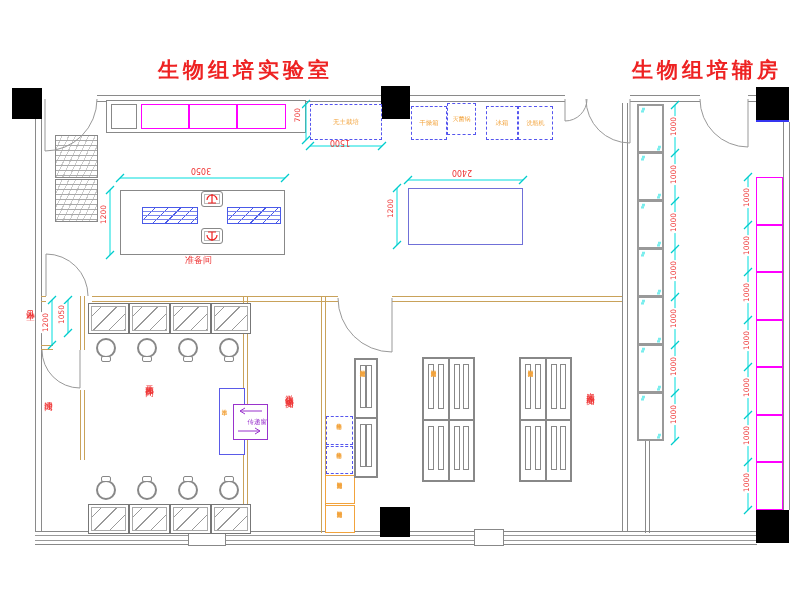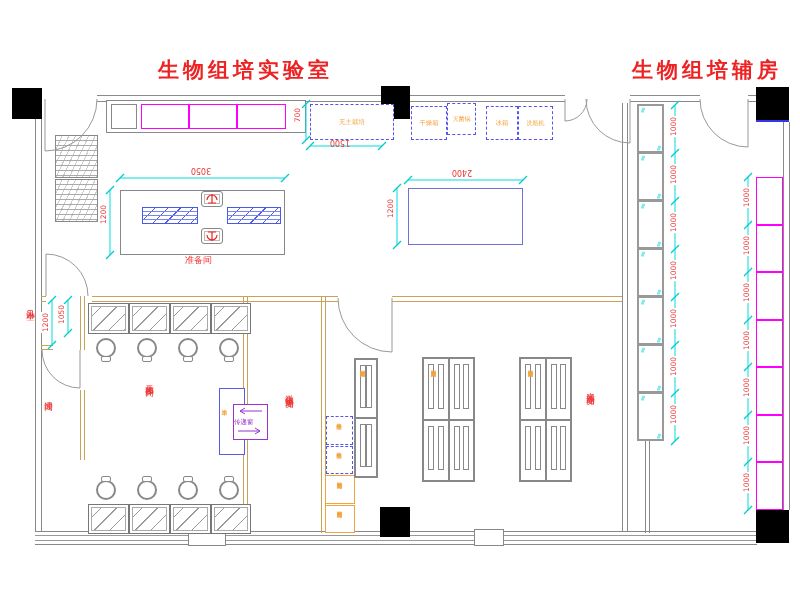--- a/index.html
+++ b/index.html
@@ -31,21 +31,21 @@
   .rcell{border:1px solid #888;display:flex;justify-content:space-between;padding:5px 4px 0;box-sizing:border-box;}
   .slot{width:4px;height:78%;border:1px solid #888;background:#fff;}
   
   .title{color:#e22;font-weight:bold;font-size:21px;letter-spacing:4px;white-space:nowrap;}
   .rlabel{color:#e33;font-size:9px;white-space:nowrap;}
   .vlabel{color:#e33;font-size:8.5px;writing-mode:vertical-rl;letter-spacing:1px;line-height:10px;}
   .vdim{writing-mode:vertical-rl;transform:rotate(180deg);font-size:7.5px;color:#e33;background:#fff;line-height:9px;padding:1px 0;}
   .hdim180{transform:rotate(180deg);font-size:8px;color:#e33;text-align:center;}
   .olabel{color:#f2a33c;font-size:6.5px;white-space:nowrap;}
   .ovlabel{color:#f2a33c;font-size:5.5px;writing-mode:vertical-rl;line-height:6px;letter-spacing:0;}
-  .plabel{color:#9933cc;font-size:6.5px;text-align:left;}
+  .plabel{color:#9933cc;font-size:6.5px;text-align:right;}
   .tw{border:1.5px solid #9933cc;background:#fff;}
   .trolley{border:1px solid #5a5ae8;background:#fff;}
   svg{position:absolute;left:0;top:0;pointer-events:none;}
 </style>
 </head>
 <body>
 
 <div id="plan">
 
   <div class="abs wh" style="left:97px;top:95px;width:285px;height:7px;"></div>
@@ -74,21 +74,21 @@
   <div class="abs col" style="left:756px;top:87px;width:33px;height:35px;border-bottom:2px solid #3535f0;"></div>
   <div class="abs col" style="left:380px;top:507px;width:30px;height:30px;"></div>
   <div class="abs col" style="left:756px;top:510px;width:33px;height:33px;"></div>
 
   <div class="abs" style="left:106px;top:100px;width:200px;height:33px;border:1px solid #888;background:#fff;"></div>
   <div class="abs" style="left:111px;top:104px;width:26px;height:25px;border:1px solid #888;"></div>
   <div class="abs" style="left:141px;top:104px;width:48px;height:25px;border:1px solid #f0f;"></div>
   <div class="abs" style="left:189px;top:104px;width:48px;height:25px;border:1px solid #f0f;"></div>
   <div class="abs" style="left:237px;top:104px;width:49px;height:25px;border:1px solid #f0f;"></div>
 
-  <div class="abs dashbox" style="left:310px;top:104px;width:84px;height:36px;">
+  <div class="abs dashbox" style="left:310px;top:104px;width:72px;height:36px;">
     <span class="olabel">无土栽培</span>
   </div>
 
   <div class="abs dashbox" style="left:411px;top:106px;width:36px;height:34px;">
     <span class="olabel">干燥箱</span>
   </div>
   <div class="abs dashbox" style="left:447px;top:103px;width:29px;height:32px;">
     <span class="olabel" style="font-size:6px;">灭菌锅</span>
   </div>
   <div class="abs dashbox" style="left:486px;top:106px;width:32px;height:34px;text-align:center;">

